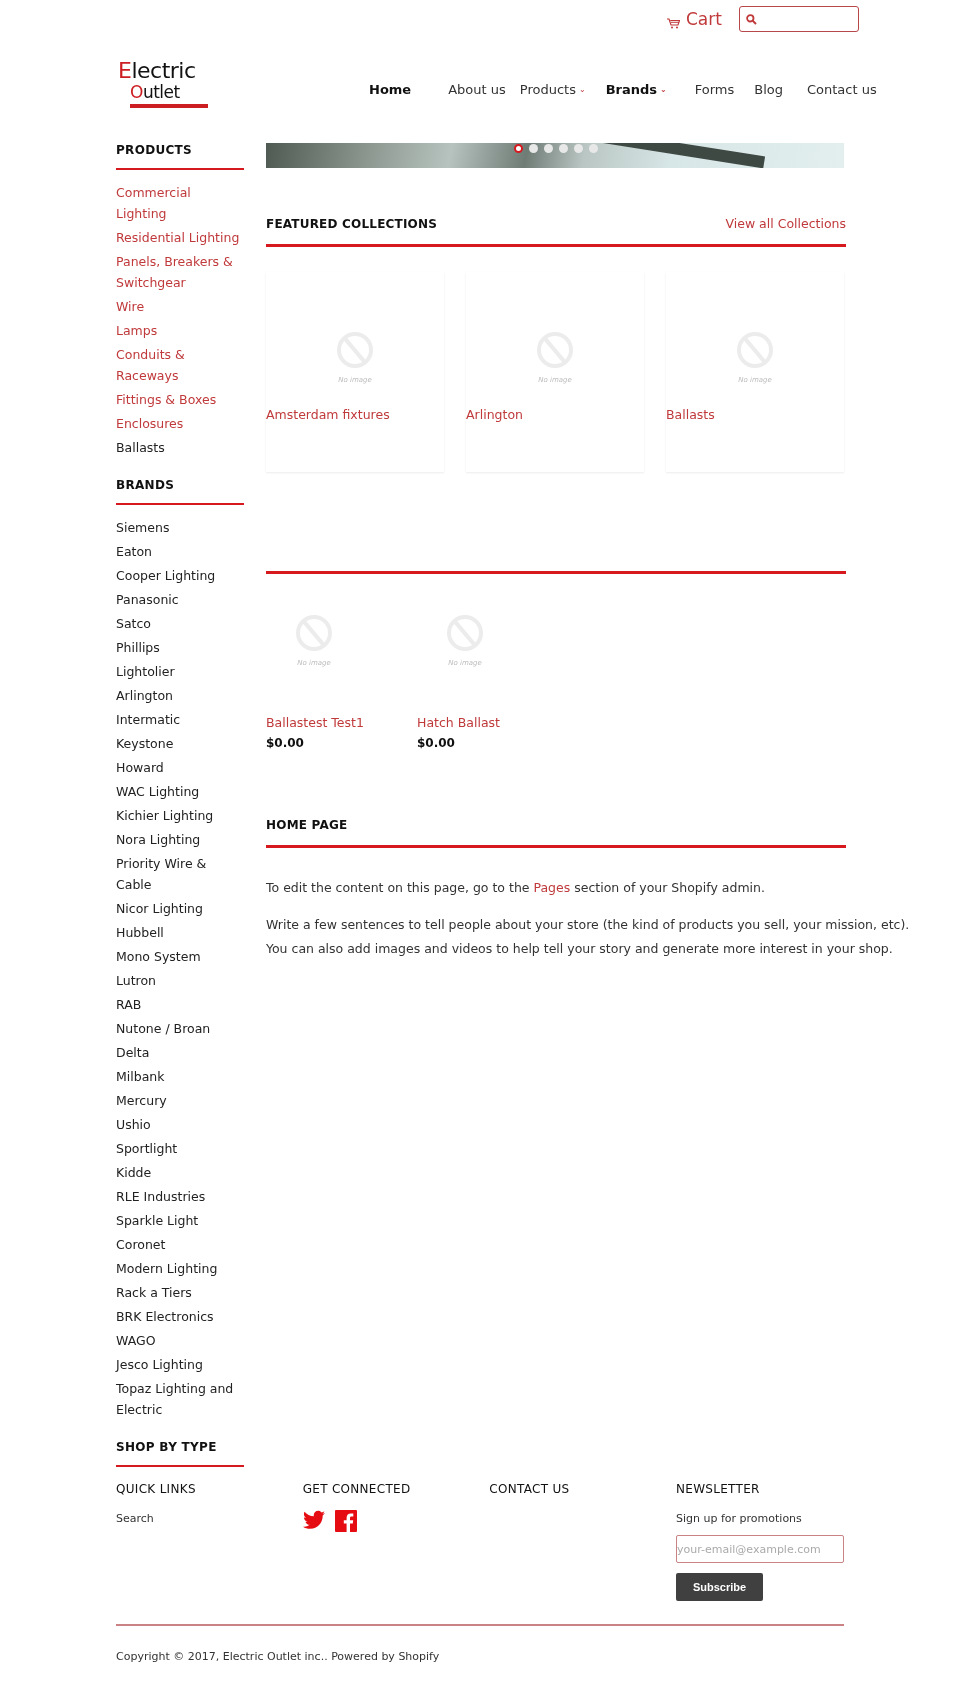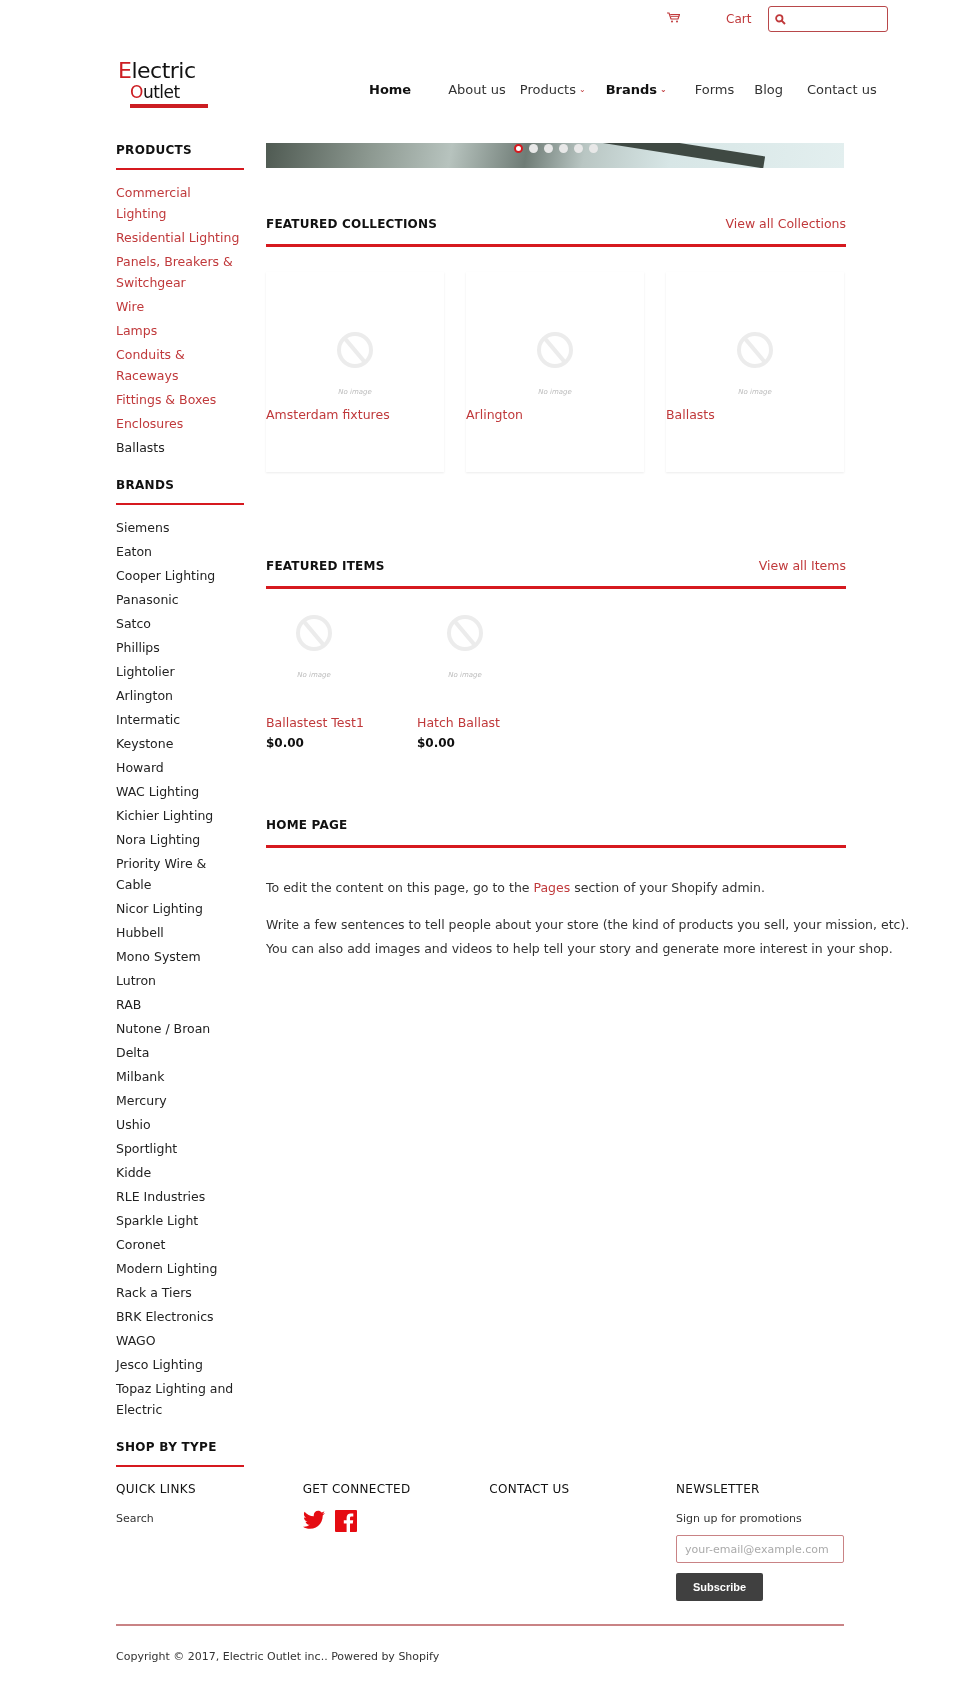--- a/index.html
+++ b/index.html
@@ -2,21 +2,21 @@
 <html><head>
 <meta charset="utf-8">
 <style>
   * { box-sizing: border-box; margin: 0; padding: 0; }
   html, body { width: 960px; height: 1688px; background: #ffffff; overflow: hidden; }
   body { font-family: "DejaVu Sans", sans-serif; color: #333; position: relative; font-size: 13px; }
   a { text-decoration: none; }
 
   
   .topbar { position: absolute; top: 6px; left: 667px; height: 26px; display: flex; align-items: center; }
-  .cart { display: flex; align-items: flex-start; color: #c0393b; font-size: 12px; margin-right: 17px; gap: 40px; }
+  .cart { display: flex; align-items: flex-end; color: #c0393b; font-size: 17px; margin-right: 17px; }
   .cart svg { margin-right: 6px; }
   .search-box { width: 120px; height: 26px; border: 1px solid #b8474a; border-radius: 3px; display: flex; align-items: center; padding-left: 6px; background: #fff; }
   .search-box input { border: none; outline: none; width: 90px; height: 20px; margin-left: 6px; font-size: 11px; }
 
   
   .logo { position: absolute; left: 118px; top: 60px; width: 96px; height: 55px; }
   .logo .l1 { font-family: "DejaVu Sans", sans-serif; font-size: 22px; font-weight: normal; color: #111; letter-spacing: -0.5px; line-height: 22px; }
   .logo .l1 .e { color: #cc1d22; }
   .logo .l2 { font-size: 17px; color: #111; letter-spacing: -0.5px; line-height: 20px; padding-left: 12px; }
   .logo .l2 .o { color: #cc1d22; }
@@ -53,21 +53,21 @@
 
   .coll-head { position: absolute; top: 73px; left: 0; width: 580px; }
   .cards { position: absolute; top: 129px; left: 0; display: flex; }
   .card { width: 178px; height: 200px; margin-right: 22px; background: #fff; box-shadow: 0 1px 2px rgba(0,0,0,0.08); position: relative; }
   .card .ph { position: absolute; top: 60px; left: 0; width: 100%; text-align: center; }
   .card .title { position: absolute; bottom: 50px; width: 100%; text-align: left; color: #c0393b; font-size: 12.5px; }
 
   .noimg { display: inline-block; text-align: center; }
   .noimg .circ { width: 36px; height: 36px; border-radius: 50%; border: 4px solid #ececec; position: relative; margin: 0 auto; }
   .noimg .circ::after { content: ""; position: absolute; left: 12px; top: -2px; width: 4px; height: 33px; background: #ececec; transform: rotate(-40deg); }
-  .noimg .lbl { font-size: 7px; font-style: italic; color: #bbb; margin-top: 20px; }
+  .noimg .lbl { font-size: 7px; font-style: italic; color: #bbb; margin-top: 8px; }
 
   .items-head { position: absolute; top: 415px; left: 0; width: 580px; }
   .products { position: absolute; top: 460px; left: 0; display: flex; }
   .product { width: 151px; }
   .product .pimg { height: 100px; padding-top: 12px; padding-left: 30px; }
   .product .pname { color: #c0393b; font-size: 12.5px; margin-top: 12px; }
   .product .price { color: #111; font-weight: bold; font-size: 12px; margin-top: 6px; }
 
   .home-head { position: absolute; top: 675px; left: 0; width: 580px; }
   .home-text { position: absolute; top: 733px; left: 0; width: 650px; font-size: 12.5px; color: #333; line-height: 24px; }
@@ -76,21 +76,21 @@
 
   
   .footer { position: absolute; top: 1482px; left: 116px; width: 728px; display: flex; gap: 16px; }
   .fcol { width: 188px; }
   .fcol:last-child { width: 168px; }
   .fhead { font-size: 12px; color: #111; letter-spacing: 0.3px; height: 16px; }
   .flink { font-size: 11px; color: #333; margin-top: 14px; }
   .social { display: flex; margin-top: 12px; }
   .social span { margin-right: 10px; }
   .fsub { font-size: 11px; color: #333; margin-top: 14px; }
-  .email { margin-top: 10px; width: 168px; height: 28px; border: 1px solid #c98385; border-radius: 2px; padding-left: 8px; font-size: 11px; color: #aaa; display: flex; align-items: center; }
+  .email { margin-top: 10px; width: 168px; height: 28px; border: 1px solid #c98385; border-radius: 2px; font-size: 11px; color: #aaa; display: flex; align-items: center; }
   .subscribe { margin-top: 10px; width: 87px; height: 28px; background: #404040; color: #fff; font-size: 11px; font-weight: bold; border: none; border-radius: 2px; display: flex; align-items: center; justify-content: center; }
   .frule { position: absolute; top: 1624px; left: 116px; width: 728px; height: 2px; background: #c98385; }
   .copy { position: absolute; top: 1650px; left: 116px; font-size: 11px; color: #333; }
 </style>
 </head>
 <body>
 
 <div class="topbar">
   <a class="cart">
     <svg width="13" height="11" viewBox="0 0 13 11">
@@ -238,24 +238,20 @@
       <div class="ph"><div class="noimg"><div class="circ"></div><div class="lbl">No image</div></div></div>
       <div class="title">Arlington</div>
     </div>
     <div class="card" style="margin-right:0">
       <div class="ph"><div class="noimg"><div class="circ"></div><div class="lbl">No image</div></div></div>
       <div class="title">Ballasts</div>
     </div>
   </div>
 
   <div class="items-head">
-    <div class="sec-head">
-      <span class="sec-title">FEATURED ITEMS</span>
-      <a class="sec-link">View all Items</a>
-    </div>
     <div class="sec-rule"></div>
   </div>
 
   <div class="products">
     <div class="product">
       <div class="pimg"><div class="noimg"><div class="circ"></div><div class="lbl">No image</div></div></div>
       <div class="pname">Ballastest Test1</div>
       <div class="price">$0.00</div>
     </div>
     <div class="product">

